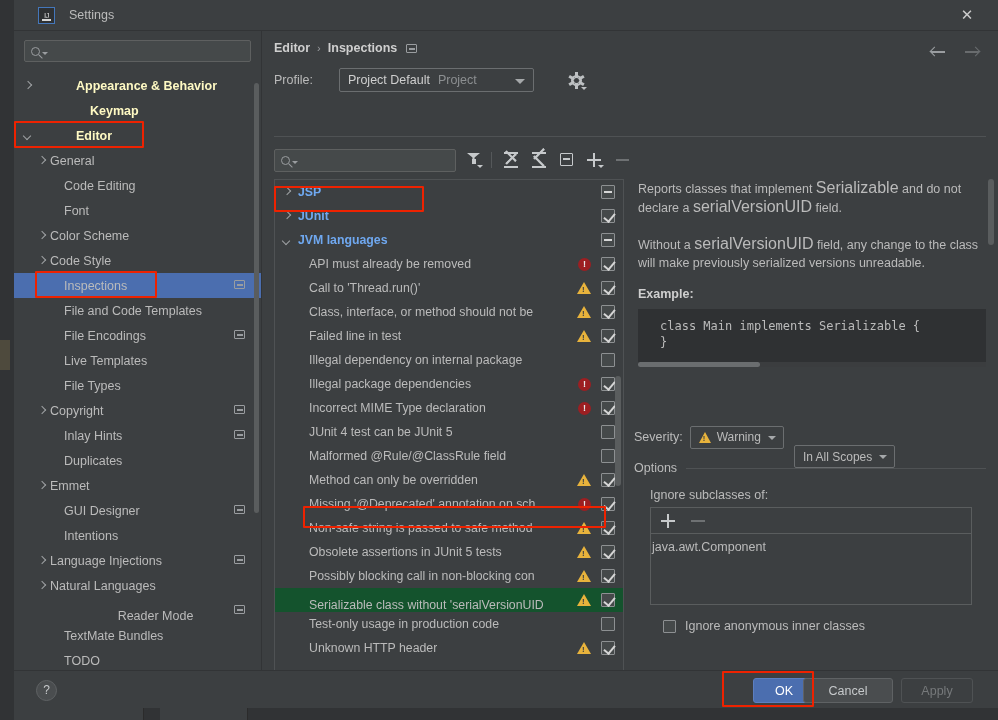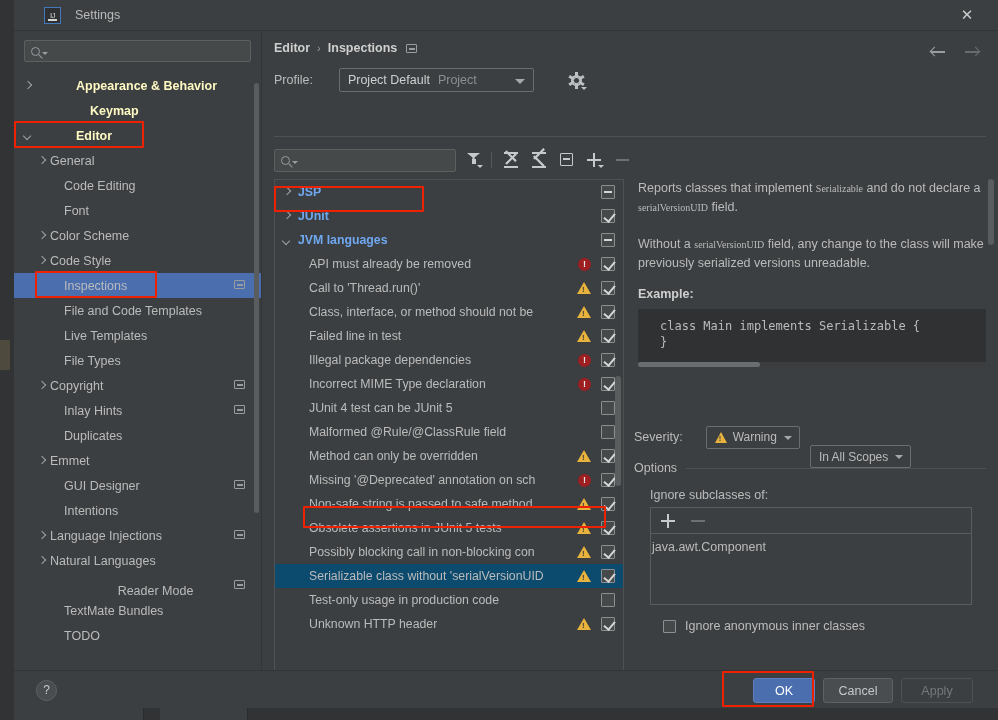--- a/index.html
+++ b/index.html
@@ -18,21 +18,21 @@
   .ide-strip-accent { position:absolute; left:0; top:340px; width:10px; height:30px; background:#4e4a3d; }
   .ide-bottom { position:absolute; left:0; bottom:0; width:998px; height:12px; background:#313335; }
   .ide-bottom-seg { position:absolute; bottom:0; height:12px; background:#3c3f41; border-right:1px solid #2b2b2b; }
 
   
   .titlebar {
     position:absolute; left:14px; top:0; width:984px; height:30px;
     background:#3c3f41; display:flex; align-items:center;
   }
   .ij-logo {
-    width:17px; height:17px; margin-left:30px; border:1px solid #4477bb;
+    width:17px; height:17px; margin-left:24px; border:1px solid #4477bb;
     background:#2f3133; color:#d6d6d6; font-size:8px; line-height:15px;
     text-align:center; font-family:"Liberation Sans", sans-serif; letter-spacing:-0.5px;
     position:relative;
   }
   .ij-logo::after{content:""; position:absolute; left:3px; bottom:2px; width:9px; height:2px; background:#d6d6d6;}
   .title-text { margin-left:14px; font-size:12.5px; color:#bbbbbb; }
   .win-close {
     position:absolute; right:20px; top:50%; transform:translateY(-50%);
     width:22px; height:22px; line-height:22px; text-align:center;
     color:#cccccc; font-size:15px; cursor:default;
@@ -145,21 +145,21 @@
   .plus-h { position:absolute; left:7px; top:11.5px; width:14px; height:2px; background:#c6c9cb; }
   .plus-v { position:absolute; left:13px; top:5.5px; width:2px; height:14px; background:#c6c9cb; }
   .minus-dim { position:absolute; left:8px; top:12px; width:13px; height:1.8px; background:#6e7173; }
 
   
   .insp-list {
     position:absolute; left:11px; top:148px; width:350px; height:500px;
     background:#3c3f41; border:1px solid #4f5254; overflow:hidden;
   }
   .irow { height:24px; display:flex; align-items:center; position:relative; padding-left:6px; white-space:nowrap; }
-  .irow.sel { background:#0c4a6e; }
+  .irow.sel { background:#14532d;align-items:flex-end; }
   .irow .ilabel { font-size:12.3px; color:#bbbbbb; overflow:hidden; text-overflow:clip; }
   .irow.group .ilabel { color:#6fa8f0; font-weight:bold; }
   .indent { width:28px; flex:none; }
   .sev { position:absolute; right:32px; top:5px; width:14px; height:14px; }
   .sev.warn { width:0;height:0;border-left:7px solid transparent;border-right:7px solid transparent;border-bottom:12px solid #e8b33c; top:6px;}
   .sev.warn::after{content:"!"; position:absolute; left:-2px; top:4px; font-size:8px; font-weight:bold; color:#3c3f41; line-height:1;}
   .sev.err { width:13px;height:13px;border-radius:50%;background:#9c1f22; top:6px;}
   .sev.err::after{content:"!"; position:absolute; left:5px; top:1px; font-size:9px; font-weight:bold; color:#e6e6e6; line-height:11px;}
   .cbx {
     position:absolute; right:8px; top:5px; width:14px; height:14px;
@@ -172,34 +172,34 @@
   .cbx.tri::after { content:""; position:absolute; left:2px; top:5px; width:8px; height:2px; background:#d6d6d6; }
   .ilist-scroll { position:absolute; right:2px; top:196px; width:6px; height:110px; background:#5a5d5e; border-radius:3px; }
 
   .disable-row { position:absolute; left:11px; top:627px; display:flex; align-items:center; }
   .cb-plain { width:13px; height:13px; border:1px solid #8d9092; background:#45494a; border-radius:1px; flex:none; }
   .disable-row span { margin-left:9px; font-size:12.5px; color:#bbbbbb;margin-top:29px; }
 
   
   .desc { position:absolute; left:375px; top:148px; width:348px; height:110px; }
   .desc p { font-size:12.5px; color:#bbbbbb; line-height:18px; }
-  .desc .mono { font-family:Liberation Serif, serif; font-size:10px; }
+  .desc .mono { font-family:Liberation Sans, sans-serif; font-size:16px; }
   .desc-scroll { position:absolute; right:-8px; top:0; width:6px; height:66px; background:#5a5d5e; border-radius:3px; }
 
   .example-title { position:absolute; left:375px; top:256px; font-size:12.5px; font-weight:bold; color:#cfcfcf; }
   .codebox {
     position:absolute; left:375px; top:278px; width:348px; height:58px;
     background:#2f3133; padding:9px 0 0 22px;
   }
   .codebox pre { font-family:"DejaVu Sans Mono", monospace; font-size:12px; color:#bbbbbb; line-height:16px; }
   .code-hscroll { position:absolute; left:375px; top:331px; width:122px; height:5px; background:#6a6d6f; border-radius:3px; }
   .code-htrack { position:absolute; left:375px; top:331px; width:348px; height:5px; background:#3b3d3f; }
 
   .sev-row { position:absolute; left:634px; top:375px; display:flex; align-items:center; }
-  .sev-row .lbl { font-size:12.5px; color:#bbbbbb; margin-right:23px; }
+  .sev-row .lbl { font-size:12.5px; color:#bbbbbb; margin-right:7px; }
   .sev-combo {
     height:23px; background:#3c3f41; border:1px solid #6b6e70; border-radius:2px;
     display:flex; align-items:center; padding:0 22px 0 8px; position:relative;
   }
   .sev-combo .caret { position:absolute; right:7px; top:9px; width:0;height:0;border-left:4.5px solid transparent;border-right:4.5px solid transparent;border-top:4.5px solid #a5a8aa;}
   .warn-tri { width:0;height:0;border-left:6.5px solid transparent;border-right:6.5px solid transparent;border-bottom:11px solid #e8b33c; position:relative; margin-right:6px;}
   .warn-tri::after{content:"!"; position:absolute; left:-2px; top:3.5px; font-size:7.5px; font-weight:bold; color:#3c3f41; line-height:1;}
 
   .options-hdr { position:absolute; left:634px; top:430px; width:348px; display:flex; align-items:center; }
   .options-hdr span { font-size:12.5px; color:#bbbbbb; padding-right:9px; }
@@ -222,21 +222,21 @@
   .helpbtn {
     position:absolute; left:22px; top:9px; width:21px; height:21px; border-radius:50%;
     background:#4a4d4f; border:1px solid #5f6264; color:#c6c9cb; font-size:12px;
     text-align:center; line-height:19px;
   }
   .btn {
     position:absolute; top:7px; height:25px; border-radius:3px; font-size:12.5px;
     display:flex; align-items:center; justify-content:center; cursor:default;
   }
   .btn.ok { right:183px; width:62px; background:#4b6eaf; border:1px solid #5c7fc0; color:#ffffff; }
-  .btn.cancel { right:105px; width:70px; background:#4a4d4f; border:1px solid #5f6264; color:#c6c9cb; }
+  .btn.cancel { right:105px; width:90px; background:#4a4d4f; border:1px solid #5f6264; color:#c6c9cb; }
   .btn.apply { right:25px; width:72px; background:#43464800; border:1px solid #4f5254; color:#76797b; }
 </style>
 </head>
 <body>
 
 <div id="root">
 
   <div class="ide-strip"></div>
   <div class="ide-strip-accent"></div>
   <div class="ide-bottom"></div>
@@ -292,20 +292,25 @@
           <span class="t-label">Code Style</span>
         </div>
         <div class="tnode sel" style="padding-left: 36px;">
           <span class="arrow"></span>
           <span class="t-label">Inspections</span>
           <span class="proj-badge"></span>
         </div>
         <div class="tnode" style="padding-left: 36px;">
           <span class="arrow"></span>
           <span class="t-label">File and Code Templates</span>
+        </div>
+        <div class="tnode" style="padding-left: 36px;">
+          <span class="arrow"></span>
+          <span class="t-label">File Encodings</span>
+          <span class="proj-badge"></span>
         </div>
         <div class="tnode" style="padding-left: 36px;">
           <span class="arrow"></span>
           <span class="t-label">Live Templates</span>
         </div>
         <div class="tnode" style="padding-left: 36px;">
           <span class="arrow"></span>
           <span class="t-label">File Types</span>
         </div>
         <div class="tnode" style="padding-left: 22px;">
@@ -476,20 +481,25 @@
             <span class="indent"></span>
             <span class="ilabel">Class, interface, or method should not be</span>
             <span class="sev warn"></span>
             <span class="cbx checked"></span>
           </div>
           <div class="irow">
             <span class="indent"></span>
             <span class="ilabel">Failed line in test</span>
             <span class="sev warn"></span>
             <span class="cbx checked"></span>
+          </div>
+          <div class="irow">
+            <span class="indent"></span>
+            <span class="ilabel">Illegal dependency on internal package</span>
+            <span class="cbx"></span>
           </div>
           <div class="irow">
             <span class="indent"></span>
             <span class="ilabel">Illegal package dependencies</span>
             <span class="sev err"></span>
             <span class="cbx checked"></span>
           </div>
           <div class="irow">
             <span class="indent"></span>
             <span class="ilabel">Incorrect MIME Type declaration</span>

